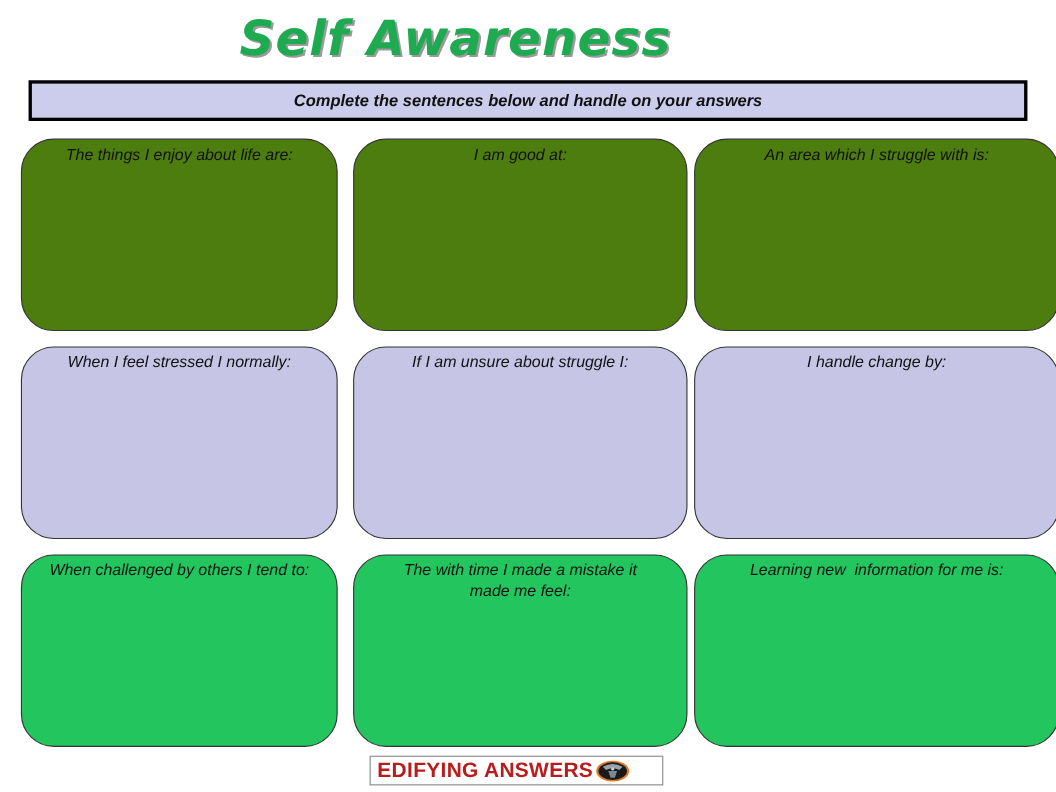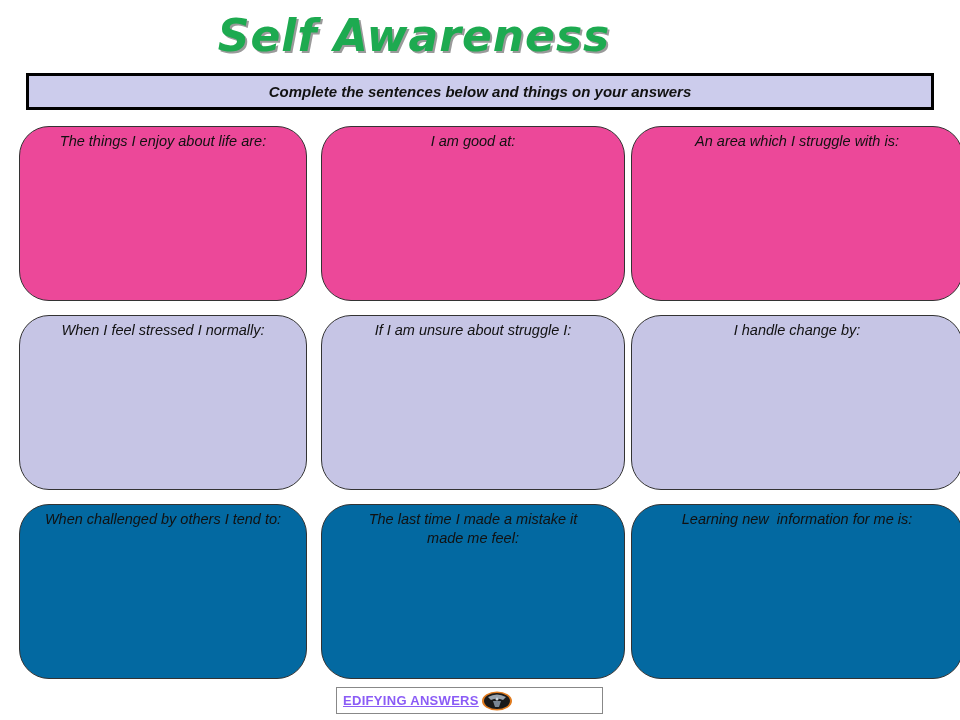--- a/index.html
+++ b/index.html
@@ -61,59 +61,58 @@
     .box .prompt {
       display: block;
       padding: 0 8px;
     }
     .c1 { left: 19px; width: 288px; }
     .c2 { left: 321px; width: 304px; }
     .c3 { left: 631px; width: 332px; }
     .r1 { top: 126px; height: 175px; }
     .r2 { top: 315px; height: 175px; }
     .r3 { top: 504px; height: 175px; }
-    .teal { background: #ec4899; }
+    .teal { background: #4d7c0f; }
     .lav { background: #c6c5e5; }
-    .yel { background: #0369a1; }
+    .yel { background: #22c55e; }
 
     .logo {
       position: absolute;
       left: 336px;
       top: 687px;
       width: 267px;
       height: 27px;
       border: 1px solid #888888;
       box-sizing: border-box;
       background: #ffffff;
       display: flex;
       align-items: center;
       padding-left: 6px;
     }
     .logo-text {
       font-family: "Liberation Sans", sans-serif;
       font-weight: bold;
-      font-size: 13px;
-      color: #8b5cf6;
+      font-size: 19px;
+      color: #b91c1c;
       letter-spacing: 0.3px;
       line-height: 22px;
-      text-decoration: underline;
     }
     .logo-icon {
       margin-left: 2px;
       width: 32px;
       height: 20px;
       display: inline-block;
     }
   </style>
 </head>
 <body>
 
 <div class="title">Self Awareness</div>
 
-<div class="banner">Complete the sentences below and things on your answers</div>
+<div class="banner">Complete the sentences below and handle on your answers</div>
 
 <div class="box teal c1 r1">
   <span class="prompt">The things I enjoy about life are:</span>
 </div>
 <div class="box teal c2 r1">
   <span class="prompt">I am good at:</span>
 </div>
 <div class="box teal c3 r1">
   <span class="prompt">An area which I struggle with is:</span>
 </div>
@@ -125,21 +124,21 @@
   <span class="prompt">If I am unsure about struggle I:</span>
 </div>
 <div class="box lav c3 r2">
   <span class="prompt">I handle change by:</span>
 </div>
 
 <div class="box yel c1 r3">
   <span class="prompt" style="padding:0 2px;">When challenged by others I tend to:</span>
 </div>
 <div class="box yel c2 r3">
-  <span class="prompt" style="padding:0 28px;">The last time I made a mistake it made me feel:</span>
+  <span class="prompt" style="padding:0 28px;">The with time I made a mistake it made me feel:</span>
 </div>
 <div class="box yel c3 r3">
   <span class="prompt" style="white-space:pre;">Learning new  information for me is:</span>
 </div>
 
 <div class="logo">
   <span class="logo-text">EDIFYING ANSWERS</span>
   <span class="logo-icon">
     <svg width="32" height="20" viewBox="0 0 32 20">
       <ellipse cx="16" cy="10" rx="15" ry="9.5" fill="#e07b1f"></ellipse>

